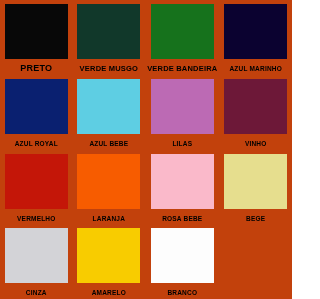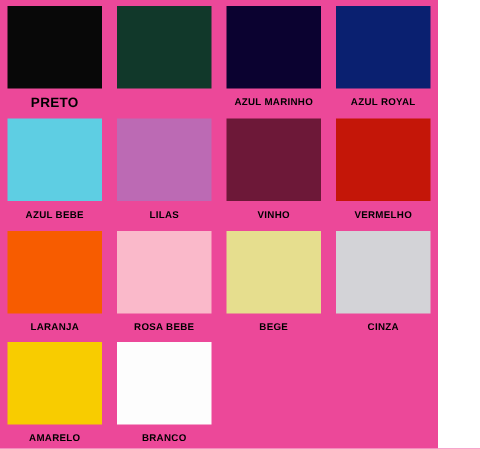--- a/index.html
+++ b/index.html
@@ -15,21 +15,21 @@
     font-family: "Liberation Sans", sans-serif;
     -webkit-font-smoothing: none;
   }
   #swatch-chart {
     width: 292px;
     height: 299px;
     box-sizing: border-box;
     display: grid;
     grid-template-columns: repeat(4, 1fr);
     grid-template-rows: repeat(4, 1fr);
-    background: #ec4899;
+    background: #c2410c;
   }
   .swatch-cell {
     position: relative;
     display: flex;
     flex-direction: column;
     align-items: center;
     justify-content: flex-start;
     box-sizing: border-box;
     padding: 4px 2px 0 2px;
   }
@@ -61,20 +61,25 @@
 </head>
 <body>
 
 <div id="swatch-chart">
     <div class="swatch-cell r0 c0">
       <div class="swatch-chip" style="background-color: rgb(8, 8, 8);"></div>
       <div class="swatch-label">PRETO</div>
     </div>
     <div class="swatch-cell r0 c2">
       <div class="swatch-chip" style="background-color: rgb(17, 56, 42);"></div>
+      <div class="swatch-label">VERDE MUSGO</div>
+    </div>
+    <div class="swatch-cell r0 c3">
+      <div class="swatch-chip" style="background-color: rgb(22, 114, 28);"></div>
+      <div class="swatch-label">VERDE BANDEIRA</div>
     </div>
     <div class="swatch-cell r1 c0">
       <div class="swatch-chip" style="background-color: rgb(11, 2, 48);"></div>
       <div class="swatch-label">AZUL MARINHO</div>
     </div>
     <div class="swatch-cell r1 c1">
       <div class="swatch-chip" style="background-color: rgb(10, 32, 112);"></div>
       <div class="swatch-label">AZUL ROYAL</div>
     </div>
     <div class="swatch-cell r1 c2">

